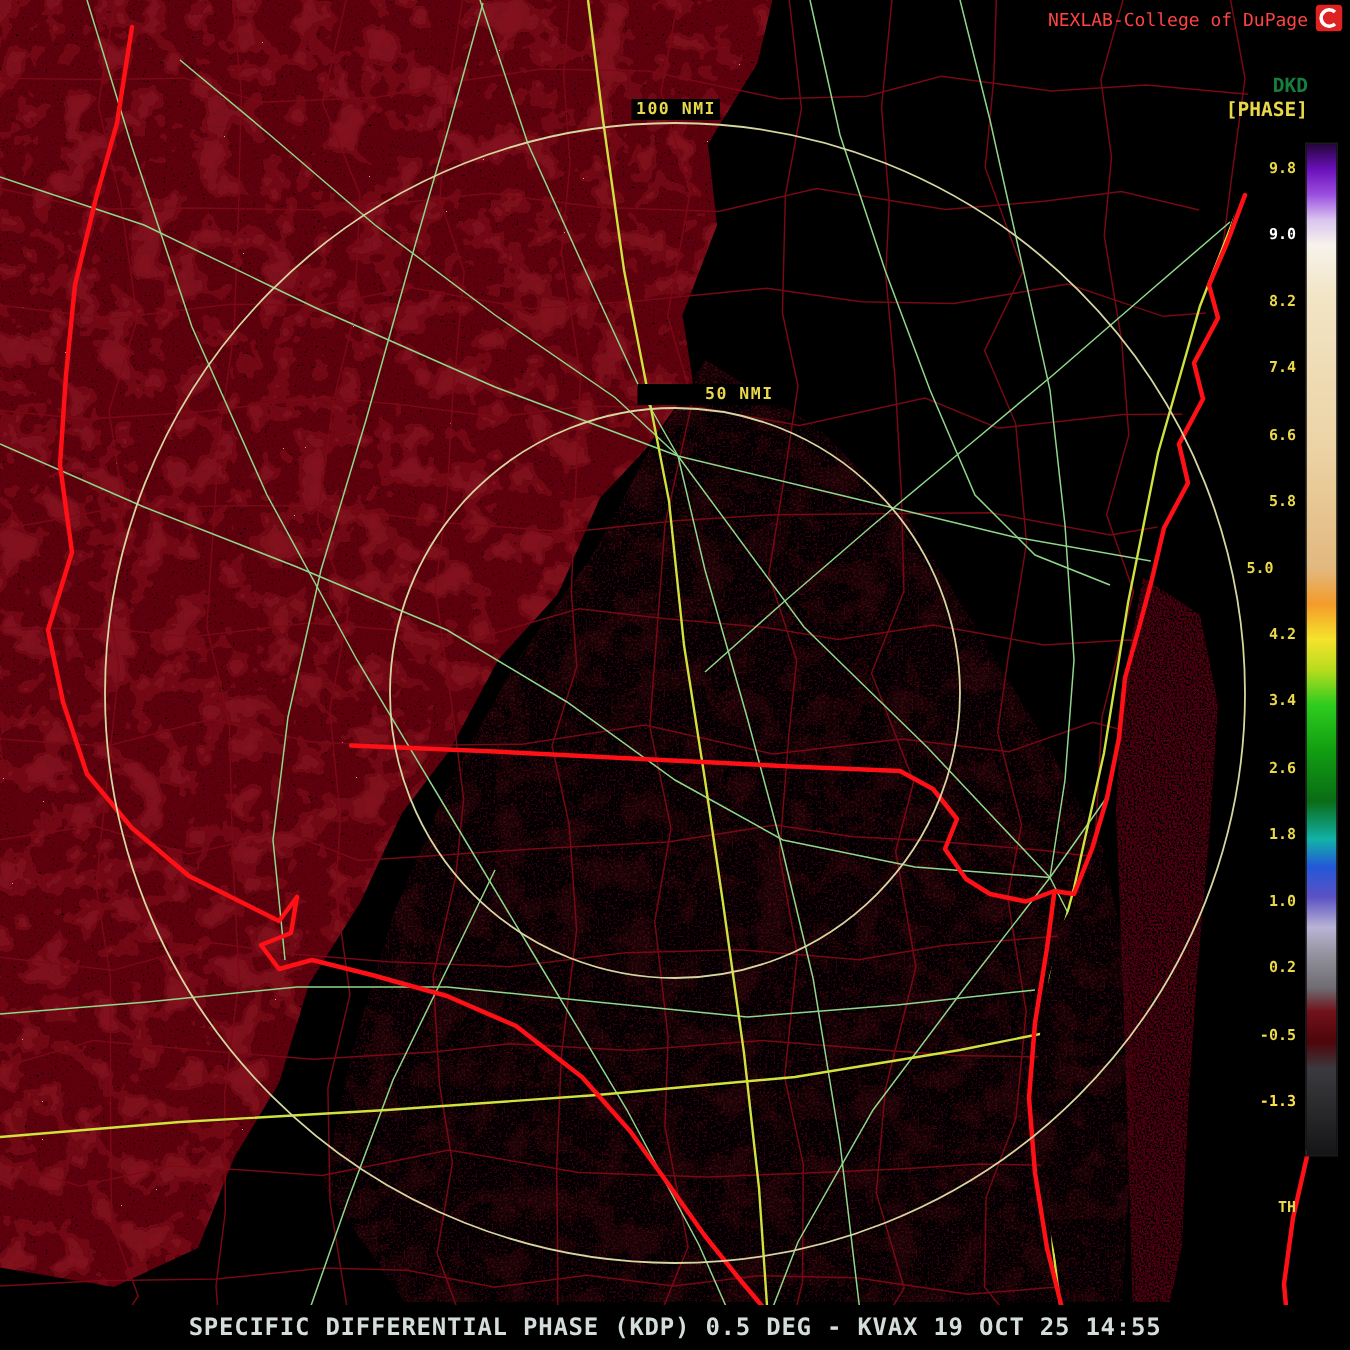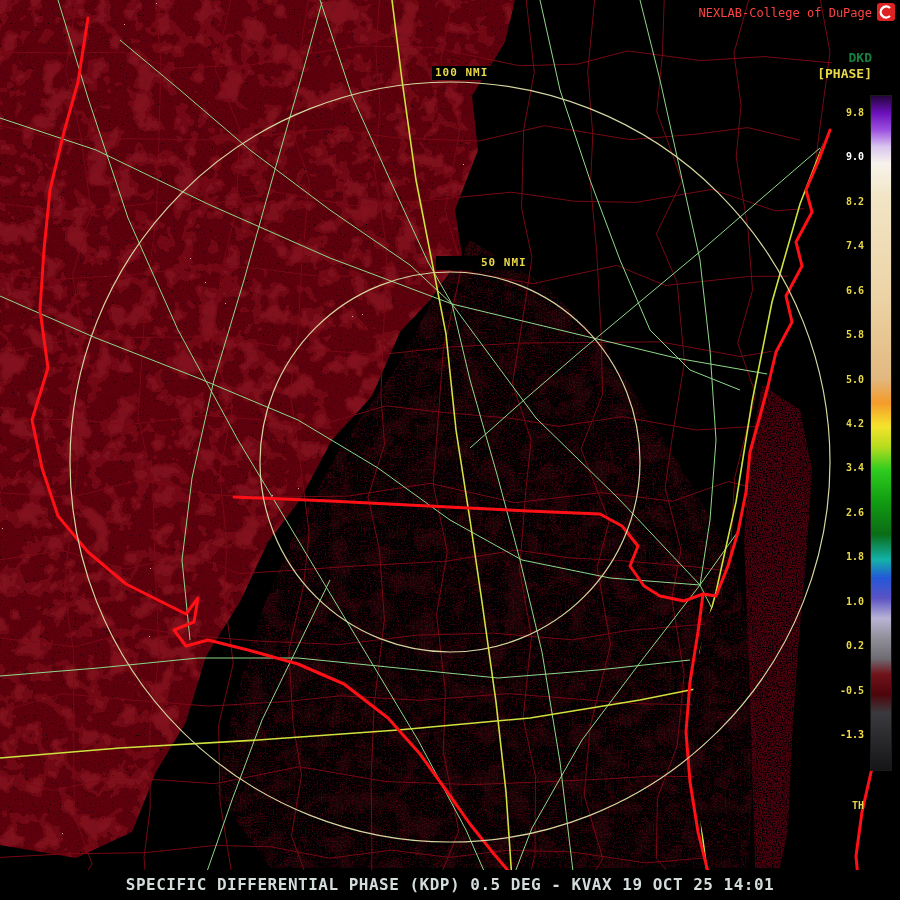--- a/index.html
+++ b/index.html
@@ -6,21 +6,20 @@
   html,body{background:#000}
   #root{
     position:relative;width:900px;height:900px;background:#000;overflow:hidden;
     font-family:"DejaVu Sans Mono","Liberation Mono",monospace;
   }
   #map{position:absolute;left:0;top:0}
   .overlay{position:absolute;z-index:5}
   .ring-label{
     font-size:11px;font-weight:bold;background:#000;padding:0 3px;line-height:14px;
     letter-spacing:1px;
-    margin-left:11px;
   }
   .brand{font-size:12px;letter-spacing:0;line-height:16px}
   .prod{font-size:13px;font-weight:bold;text-align:right;width:70px;line-height:15px}
   #colorbar{
     position:absolute;top:95px;right:8px;width:22px;height:676px;z-index:5;
     border:1px solid #1a1a1a;
   }
   .cb-tick{
     position:absolute;right:36px;width:48px;text-align:right;
     font-size:10px;font-weight:bold;line-height:16px;z-index:5;
@@ -196,27 +195,27 @@
   <div class="overlay prod" style="top: 66px; right: 28px; color: rgb(232, 216, 74);">[PHASE]</div>
 
   <div id="colorbar" style="background: linear-gradient(rgb(36, 5, 58) 0%, rgb(107, 16, 187) 2.5%, rgb(155, 79, 224) 5%, rgb(217, 196, 239) 7.5%, rgb(247, 243, 236) 10%, rgb(242, 229, 197) 15%, rgb(236, 211, 165) 30%, rgb(226, 184, 126) 42%, rgb(244, 155, 42) 45.5%, rgb(245, 227, 44) 49%, rgb(184, 220, 30) 52%, rgb(46, 204, 30) 55.5%, rgb(17, 158, 17) 60%, rgb(10, 108, 22) 65%, rgb(18, 178, 168) 68.8%, rgb(36, 87, 216) 71.5%, rgb(91, 82, 196) 74.5%, rgb(185, 180, 212) 77.5%, rgb(144, 142, 152) 80.5%, rgb(110, 107, 114) 83.5%, rgb(113, 18, 26) 85.8%, rgb(78, 5, 11) 88.8%, rgb(58, 58, 62) 91.5%, rgb(39, 39, 42) 96%, rgb(21, 21, 23) 100%);"></div>
   <div id="cb-ticks">
       <div class="cb-tick" style="top: 105px; color: rgb(232, 216, 74);">9.8</div>
       <div class="cb-tick" style="top: 149.43px; color: #ffffff;">9.0</div>
       <div class="cb-tick" style="top: 193.86px; color: rgb(232, 216, 74);">8.2</div>
       <div class="cb-tick" style="top: 238.29px; color: rgb(232, 216, 74); text-align: right;">7.4</div>
       <div class="cb-tick" style="top: 282.72px; color: rgb(232, 216, 74);">6.6</div>
       <div class="cb-tick" style="top: 327.15px; color: rgb(232, 216, 74);">5.8</div>
-      <div class="cb-tick" style="top: 371.58px; color: rgb(232, 216, 74);">5.0</div>
+      <div class="cb-tick" style="top: 371.58px; color: rgb(232, 216, 74); text-align: center;">5.0</div>
       <div class="cb-tick" style="top: 416.01px; color: rgb(232, 216, 74);">4.2</div>
       <div class="cb-tick" style="top: 460.44px; color: rgb(232, 216, 74);">3.4</div>
       <div class="cb-tick" style="top: 504.87px; color: rgb(232, 216, 74);">2.6</div>
       <div class="cb-tick" style="top: 549.3px; color: rgb(232, 216, 74);">1.8</div>
       <div class="cb-tick" style="top: 593.73px; color: rgb(232, 216, 74);">1.0</div>
       <div class="cb-tick" style="top: 638.16px; color: rgb(232, 216, 74);">0.2</div>
       <div class="cb-tick" style="top: 682.59px; color: rgb(232, 216, 74);">-0.5</div>
       <div class="cb-tick" style="top: 727.02px; color: #fde047;">-1.3</div>
     </div>
   <div class="cb-tick" style="top: 798px; color: rgb(232, 216, 74);">TH</div>
 
-  <div id="statusbar" style="color: rgb(212, 220, 220);">SPECIFIC DIFFERENTIAL PHASE (KDP) 0.5 DEG - KVAX 19 OCT 25 14:01</div>
+  <div id="statusbar" style="color: rgb(212, 220, 220);">SPECIFIC DIFFERENTIAL PHASE (KDP) 0.5 DEG - KVAX 19 OCT 25 14:55</div>
 
 </div>
 
 </body></html>

